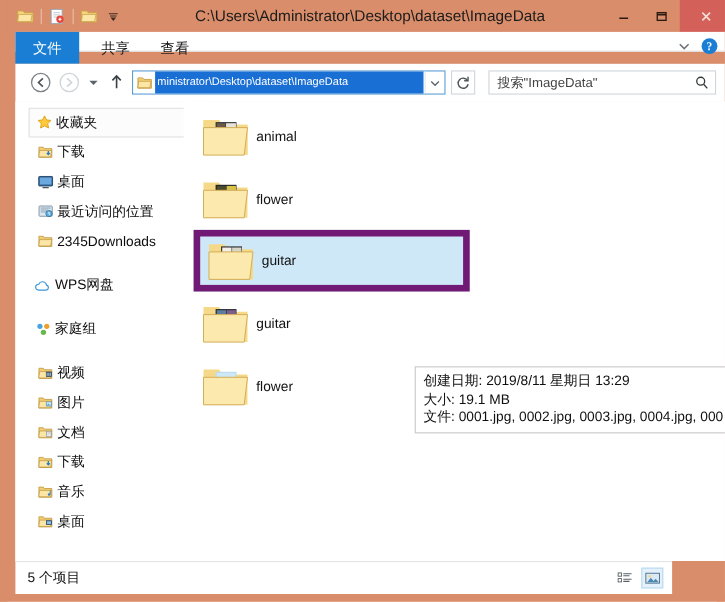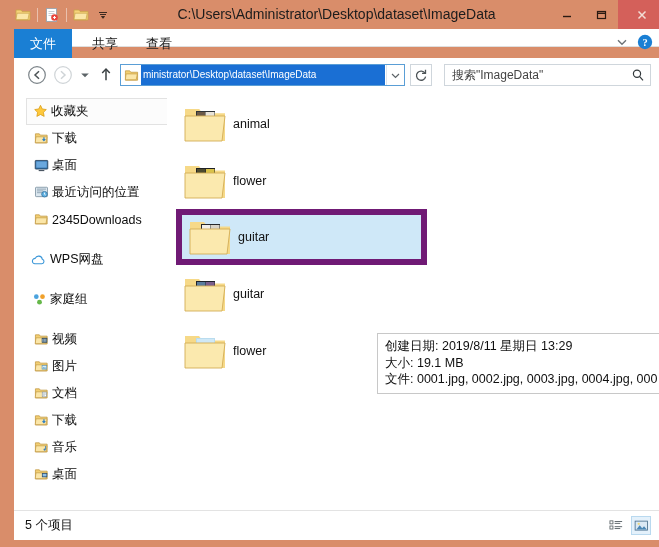--- a/index.html
+++ b/index.html
@@ -312,21 +312,21 @@
     color: #101010;
     line-height: 16.5px;
     white-space: nowrap;
     overflow: hidden;
   }
 
   
   #statusbar {
     position: absolute;
     left: 7px; top: 510px;
-    width: 645px; height: 30px;
+    width: 597px; height: 30px;
     background: #ffffff;
     border-top: 1px solid #e3e3e3;
     box-sizing: border-box;
   }
   #status-text {
     position: absolute;
     left: 11px; top: 0;
     height: 29px; line-height: 29px;
     font-size: 12.5px;
     color: #111;

